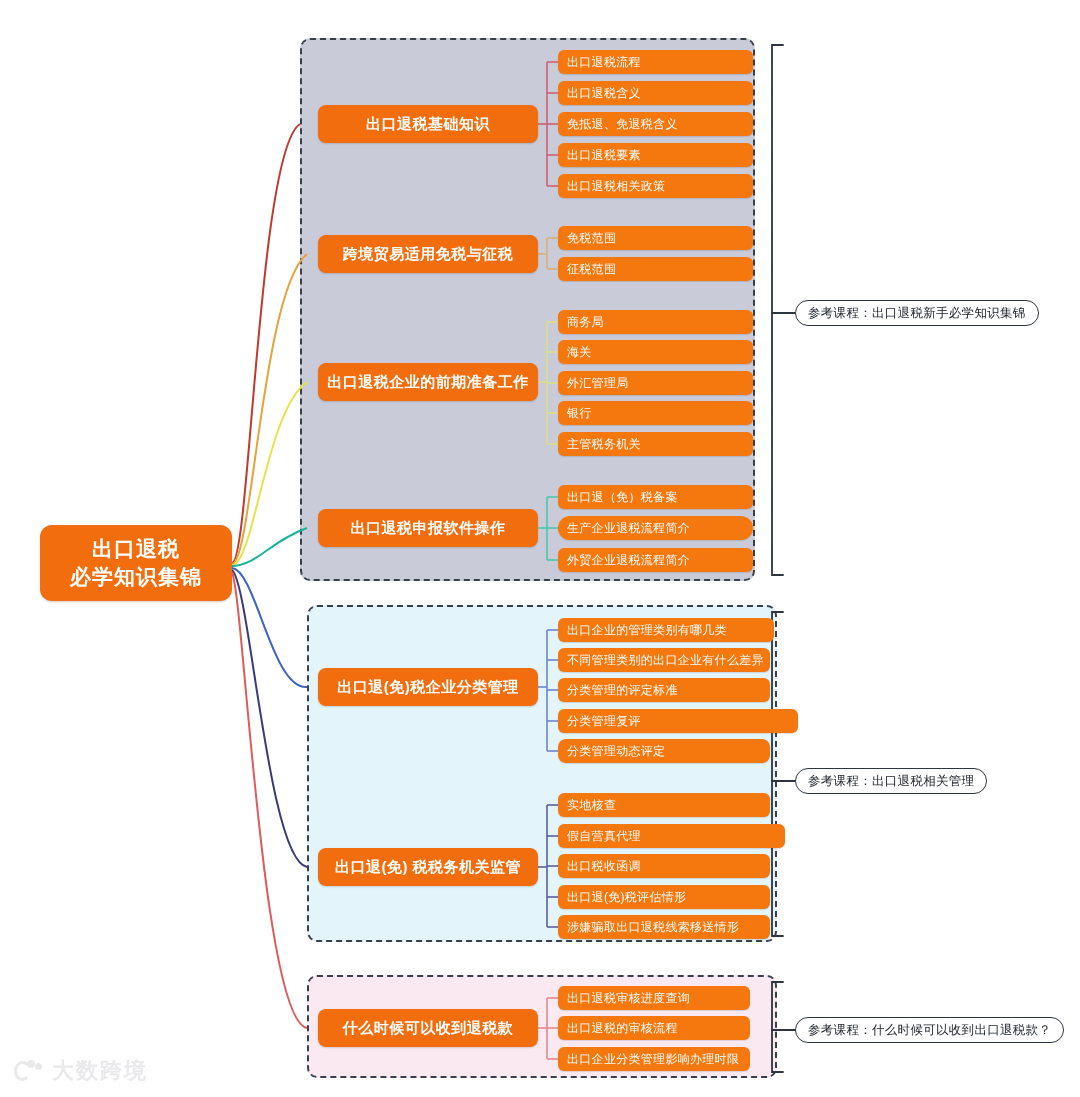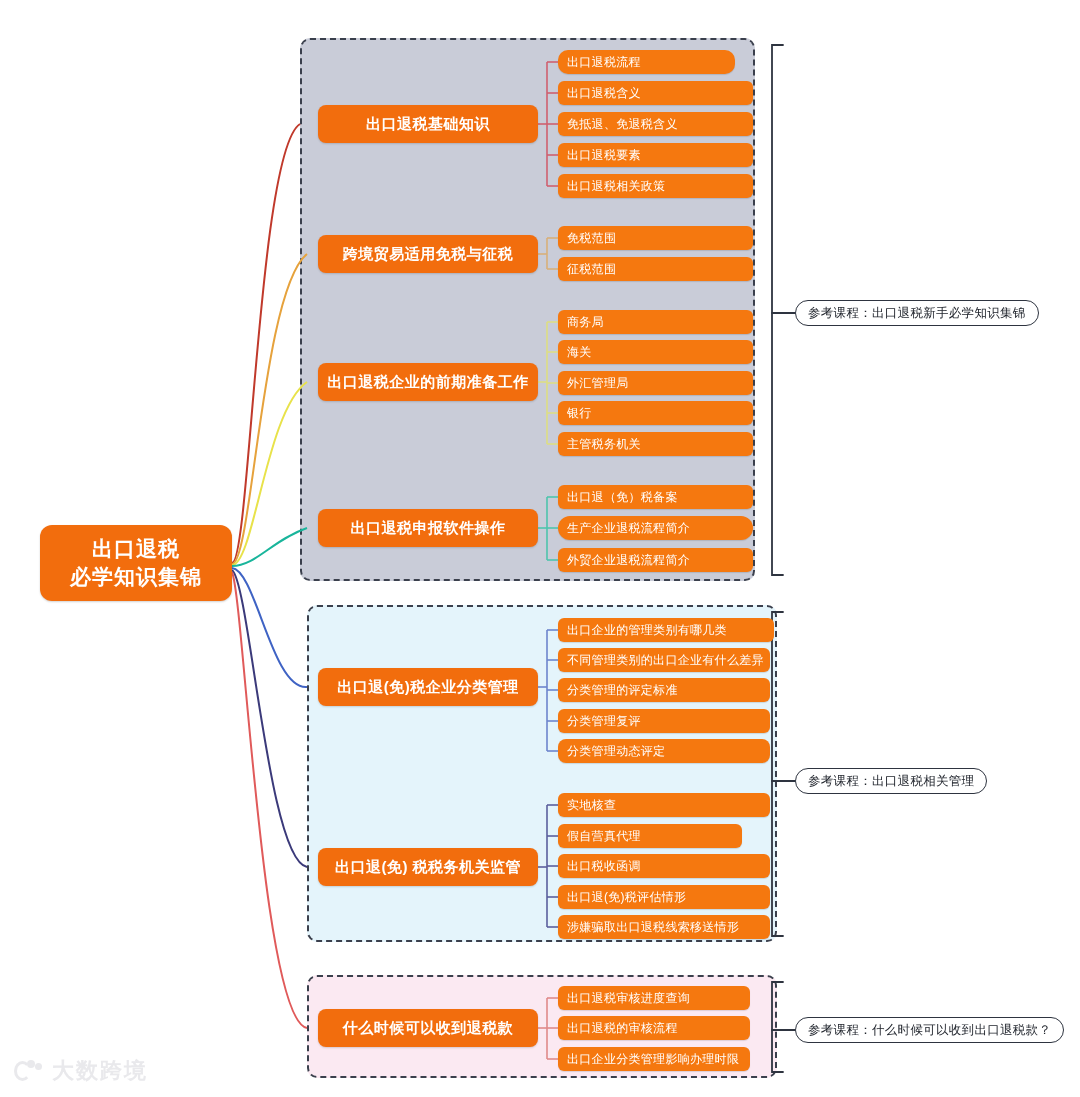--- a/index.html
+++ b/index.html
@@ -182,21 +182,21 @@
       <path d="M772,1030 L795,1030"></path>
     </g>
   </svg>
 
   <div class="root">
     <span>出口退税</span>
     <span>必学知识集锦</span>
   </div>
 
   <div class="branch" style="left:318px;top:105px;width:220px;">出口退税基础知识</div>
-  <div class="leaf" style="left:558px;top:50px;width:177px;border-radius:10px;">出口退税流程</div>
+  <div class="leaf" style="left:558px;top:50px;width:195px;">出口退税流程</div>
   <div class="leaf" style="left:558px;top:81px;width:195px;">出口退税含义</div>
   <div class="leaf" style="left:558px;top:112px;width:195px;">免抵退、免退税含义</div>
   <div class="leaf" style="left:558px;top:143px;width:195px;">出口退税要素</div>
   <div class="leaf" style="left:558px;top:174px;width:195px;">出口退税相关政策</div>
 
   <div class="branch" style="left:318px;top:235px;width:220px;">跨境贸易适用免税与征税</div>
   <div class="leaf" style="left:558px;top:226px;width:195px;">免税范围</div>
   <div class="leaf" style="left:558px;top:257px;width:195px;">征税范围</div>
 
   <div class="branch" style="left:318px;top:363px;width:220px;">出口退税企业的前期准备工作</div>
@@ -210,26 +210,26 @@
   <div class="leaf" style="left:558px;top:485px;width:195px;">出口退（免）税备案</div>
   <div class="leaf" style="left:558px;top:516px;width:195px;border-radius:12px;">生产企业退税流程简介</div>
   <div class="leaf" style="left:558px;top:548px;width:195px;">外贸企业退税流程简介</div>
 
   <div class="note" style="left:795px;top:300px;">参考课程：出口退税新手必学知识集锦</div>
 
   <div class="branch" style="left:318px;top:668px;width:220px;">出口退(免)税企业分类管理</div>
   <div class="leaf" style="left:558px;top:618px;width:216px;">出口企业的管理类别有哪几类</div>
   <div class="leaf" style="left:558px;top:648px;width:212px;">不同管理类别的出口企业有什么差异</div>
   <div class="leaf" style="left:558px;top:678px;width:212px;">分类管理的评定标准</div>
-  <div class="leaf" style="left:558px;top:709px;width:212px;">分类管理复评</div>
+  <div class="leaf" style="left:558px;top:709px;width:240px;">分类管理复评</div>
   <div class="leaf" style="left:558px;top:739px;width:212px;border-radius:8px;">分类管理动态评定</div>
 
   <div class="branch" style="left:318px;top:848px;width:220px;">出口退(免) 税税务机关监管</div>
   <div class="leaf" style="left:558px;top:793px;width:212px;">实地核查</div>
-  <div class="leaf" style="left:558px;top:824px;width:184px;">假自营真代理</div>
+  <div class="leaf" style="left:558px;top:824px;width:227px;">假自营真代理</div>
   <div class="leaf" style="left:558px;top:854px;width:212px;">出口税收函调</div>
   <div class="leaf" style="left:558px;top:885px;width:212px;">出口退(免)税评估情形</div>
   <div class="leaf" style="left:558px;top:915px;width:212px;">涉嫌骗取出口退税线索移送情形</div>
 
   <div class="note" style="left:795px;top:768px;">参考课程：出口退税相关管理</div>
 
   <div class="branch" style="left:318px;top:1009px;width:220px;">什么时候可以收到退税款</div>
   <div class="leaf" style="left:558px;top:986px;width:192px;">出口退税审核进度查询</div>
   <div class="leaf" style="left:558px;top:1016px;width:192px;">出口退税的审核流程</div>
   <div class="leaf" style="left:558px;top:1047px;width:192px;">出口企业分类管理影响办理时限</div>

